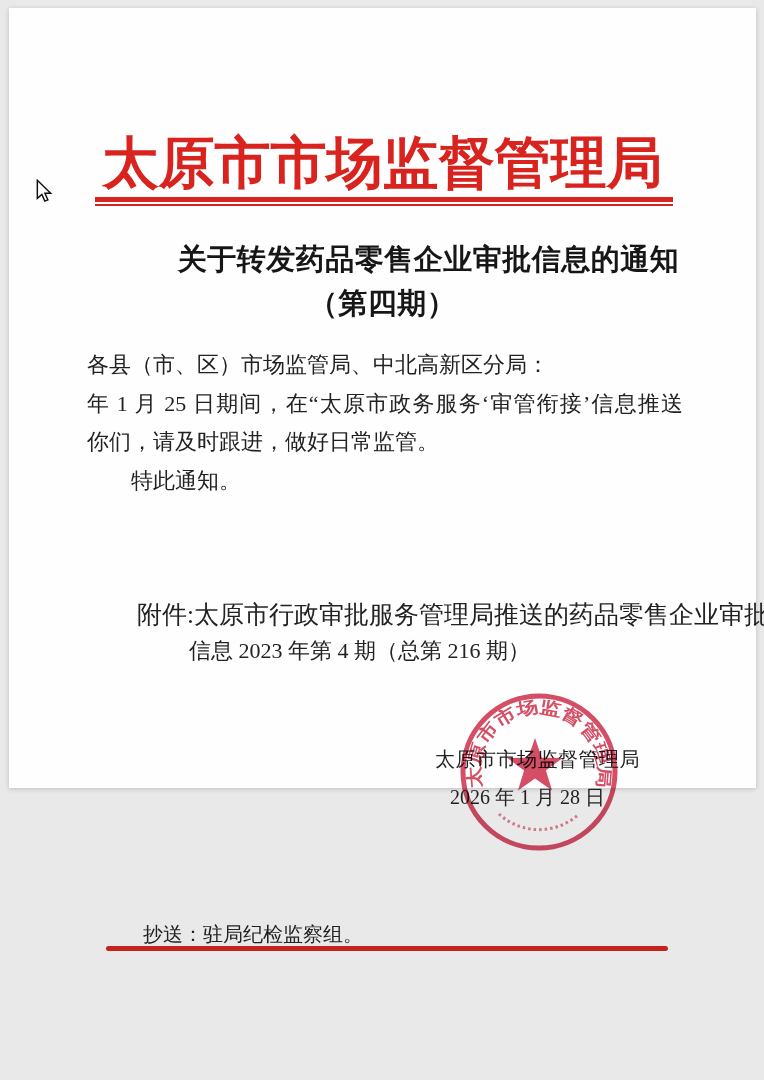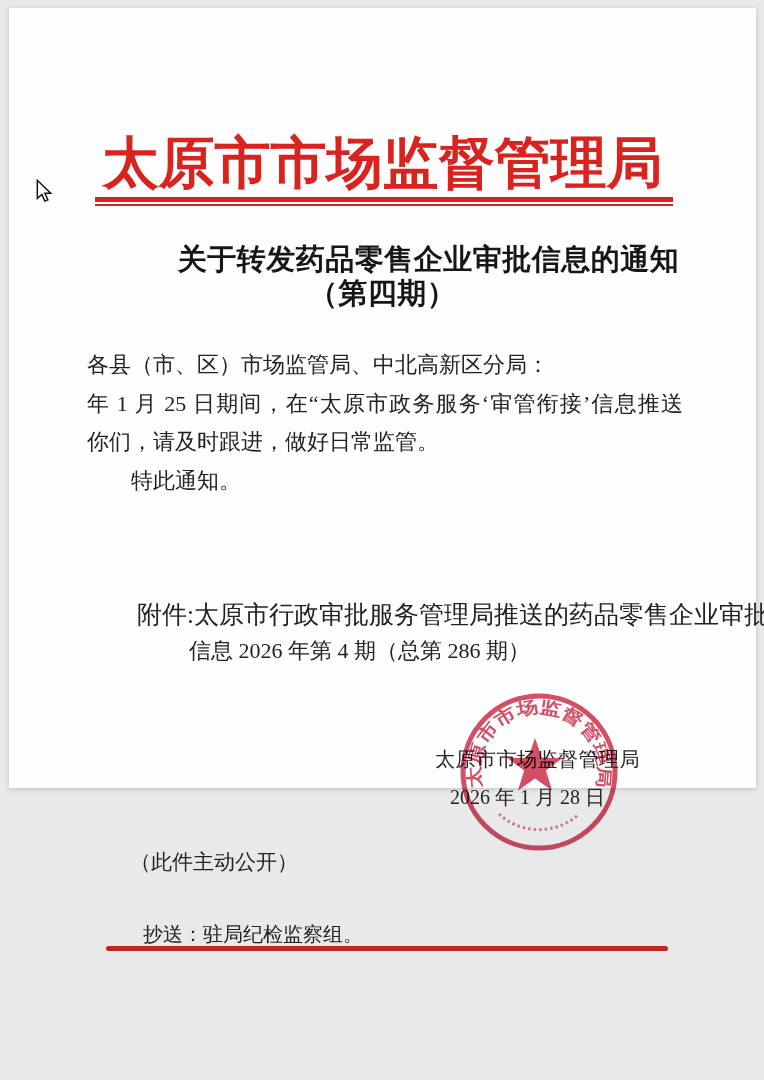--- a/index.html
+++ b/index.html
@@ -30,21 +30,21 @@
   .header-rule{
     position:absolute;left:86px;top:189px;width:578px;height:2px;
     border-top:5px solid var(--header_red);
     border-bottom:2px solid var(--header_red);
   }
   .doc-title{
     position:absolute;left:0;top:232px;width:100%;text-align:center;
     font-size:29px;font-weight:bold;color:#161616;letter-spacing:0.5px;white-space:nowrap;padding-left:46px;
   }
   .doc-subtitle{
-    position:absolute;left:0;top:266px;width:100%;text-align:center;
+    position:absolute;left:0;top:276px;width:100%;text-align:center;
     font-size:29px;font-weight:bold;color:#161616;letter-spacing:0.5px;
   }
   .body-block{
     position:absolute;left:78px;top:338px;width:596px;
     font-size:22px;color:var(--ink);
   }
   .body-line{line-height:38.6px;white-space:nowrap;}
   .body-line.fill{white-space:normal;text-align:justify;text-align-last:justify;}
   .body-line.ind{padding-left:44px;}
   .attach-line1{
@@ -91,36 +91,35 @@
   <div class="doc-subtitle">（第四期）</div>
 
   <div class="body-block">
     <div class="body-line">各县（市、区）市场监管局、中北高新区分局：</div>
     <div class="body-line fill">年 1 月 25 日期间，在“太原市政务服务‘审管衔接’信息推送</div>
     <div class="body-line">你们，请及时跟进，做好日常监管。</div>
     <div class="body-line ind">特此通知。</div>
   </div>
 
   <div class="attach-line1">附件:太原市行政审批服务管理局推送的药品零售企业审批</div>
-  <div class="attach-line2">信息 2026 年第 4 期（总第 286 期）</div>
+  <div class="attach-line2">信息 2023 年第 4 期（总第 216 期）</div>
 
   <div class="sig-agency">太原市市场监督管理局</div>
   <div class="sig-date">2026 年 1 月 28 日</div>
 
   <svg class="seal" viewBox="0 0 168 168" xmlns="http://www.w3.org/2000/svg">
     <circle cx="84" cy="84" r="76" fill="none" stroke="#cf3550" stroke-width="5"></circle>
     <path id="sealArc" d="M 27.6 101.2 A 59 59 0 1 1 140.4 101.2" fill="none"></path>
     <text font-size="17" font-weight="bold" fill="#cf3550" font-family="Liberation Serif, DejaVu Serif, serif">
       <textPath href="#sealArc" startOffset="2" textLength="216" lengthAdjust="spacingAndGlyphs">太原市市场监督管理局</textPath>
     </text>
     <polygon points="80,50 86.8,69.7 107.6,70 90.9,82.6 97.1,102.5 80,90.5 63,102.5 69.1,82.6 52.4,70 73.2,69.7" fill="#cf3550"></polygon>
     <path d="M 44 126 A 59 59 0 0 0 124 126" fill="none" stroke="#cf3550" stroke-width="3" stroke-dasharray="2.5 3" opacity="0.7"></path>
   </svg>
 
-  <div class="publicity">（此件主动公开）</div>
 
   <div class="cc-line">抄送：驻局纪检监察组。</div>
 
   <div class="bottom-rule"></div>
 
 </div>
 
 <svg class="cursor" viewBox="0 0 12 18" xmlns="http://www.w3.org/2000/svg">
   <path d="M1 1 L1 14.5 L4.4 11.6 L6.6 16.6 L8.9 15.6 L6.7 10.7 L11 10.7 Z" fill="#ffffff" stroke="#111111" stroke-width="1.1" stroke-linejoin="miter"></path>
 </svg>

